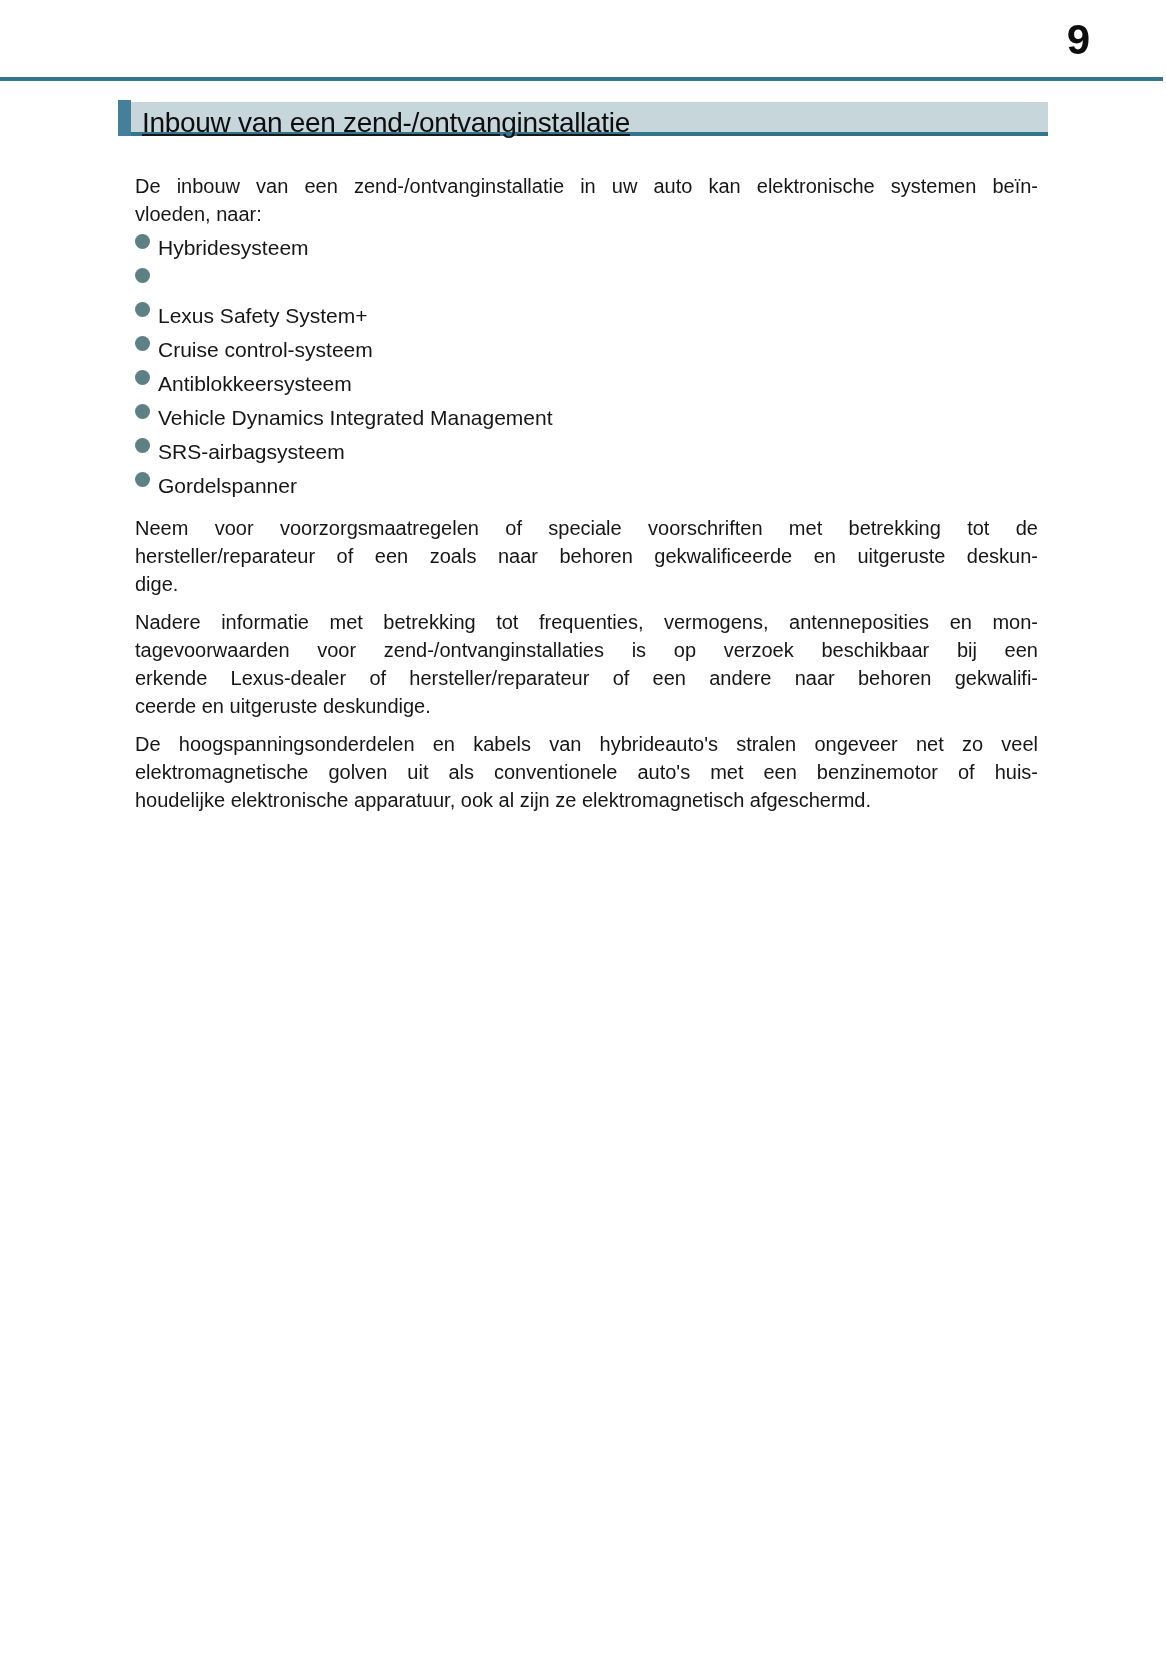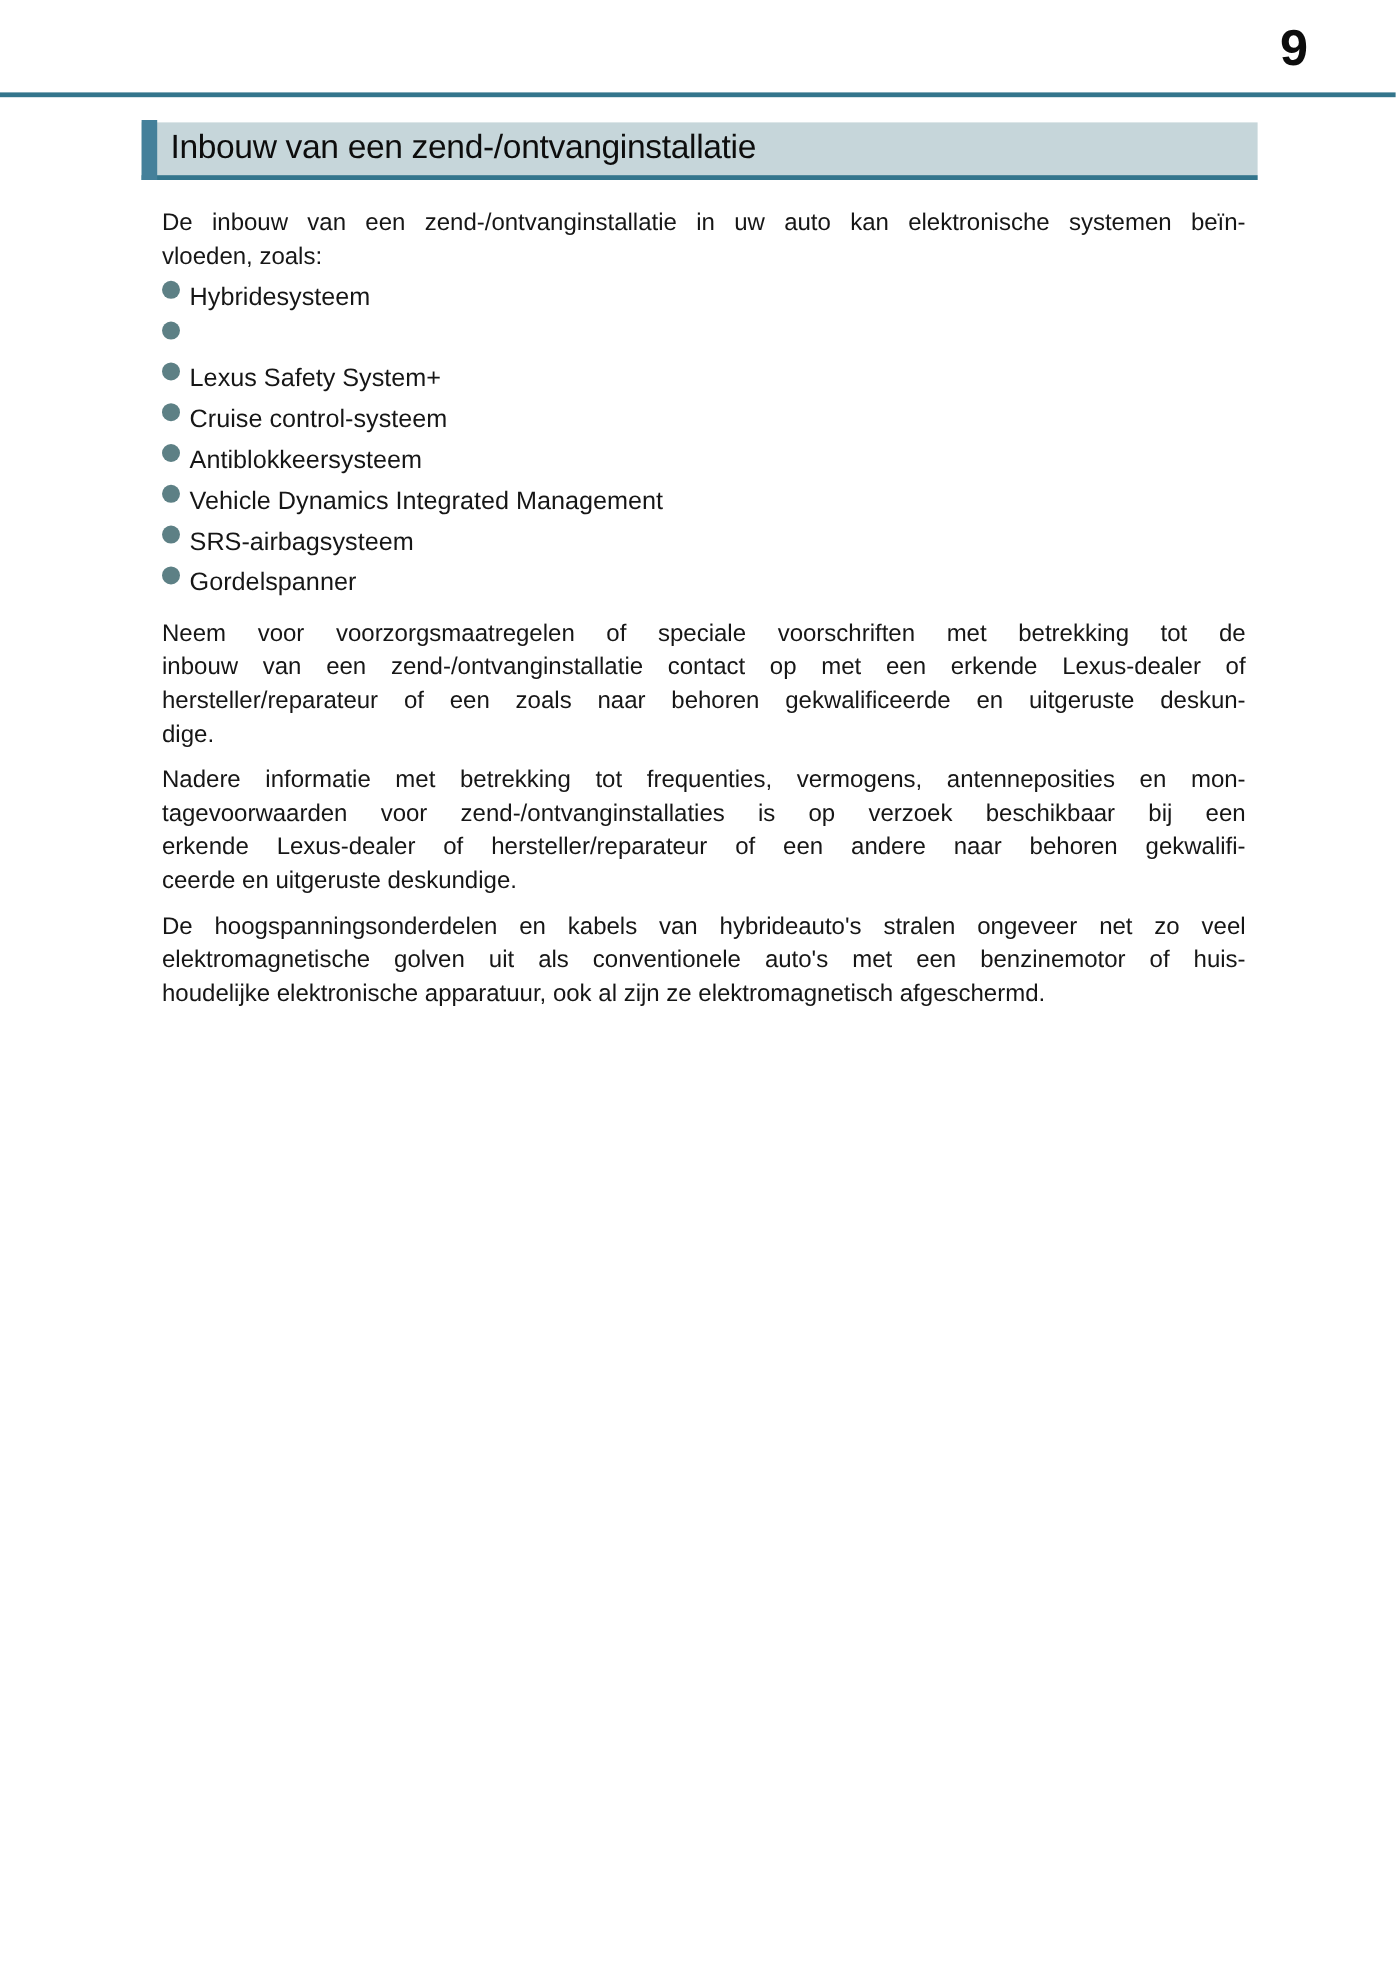--- a/index.html
+++ b/index.html
@@ -34,23 +34,24 @@
     left: 0;
     width: 1163px;
     height: 4px;
     background: var(--teal);
   }
   .title-bar {
     position: absolute;
     top: 102px;
     left: 118px;
     width: 930px;
-    height: 48px;
+    height: 34px;
     background: var(--titlebar-bg);
     border-bottom: 4px solid var(--teal);
+    text-decoration: underline;
   }
   .title-accent {
     position: absolute;
     left: 0;
     top: -2px;
     bottom: -4px;
     width: 13px;
     background: var(--bar-accent);
   }
   .title-text {
@@ -102,21 +103,21 @@
 <div class="top-rule"></div>
 
 <div class="title-bar">
   <div class="title-accent"></div>
   <span class="title-text">Inbouw van een zend-/ontvanginstallatie</span>
 </div>
 
 <main class="content">
   <div class="para intro" id="intro">
       <div class="line just">De inbouw van een zend-/ontvanginstallatie in uw auto kan elektronische systemen beïn-</div>
-      <div class="line">vloeden, zoals:</div>
+      <div class="line">vloeden, naar:</div>
     </div>
   <ul class="bullet-list" id="bullet-list">
       <li class="bullet-item">
         <span class="dot"></span>
         <span>Hybridesysteem</span>
       </li>
       <li class="bullet-item">
         <span class="dot"></span>
       </li>
       <li class="bullet-item">
@@ -140,21 +141,20 @@
         <span>SRS-airbagsysteem</span>
       </li>
       <li class="bullet-item">
         <span class="dot"></span>
         <span>Gordelspanner</span>
       </li>
     </ul>
   <div id="paragraphs">
       <div class="para first-after-list">
         <div class="line just">Neem voor voorzorgsmaatregelen of speciale voorschriften met betrekking tot de</div>
-        <div class="line just">inbouw van een zend-/ontvanginstallatie contact op met een erkende Lexus-dealer of</div>
         <div class="line just">hersteller/reparateur of een zoals naar behoren gekwalificeerde en uitgeruste deskun-</div>
         <div class="line">dige.</div>
       </div>
       <div class="para">
         <div class="line just">Nadere informatie met betrekking tot frequenties, vermogens, antenneposities en mon-</div>
         <div class="line just">tagevoorwaarden voor zend-/ontvanginstallaties is op verzoek beschikbaar bij een</div>
         <div class="line just">erkende Lexus-dealer of hersteller/reparateur of een andere naar behoren gekwalifi-</div>
         <div class="line">ceerde en uitgeruste deskundige.</div>
       </div>
       <div class="para">

